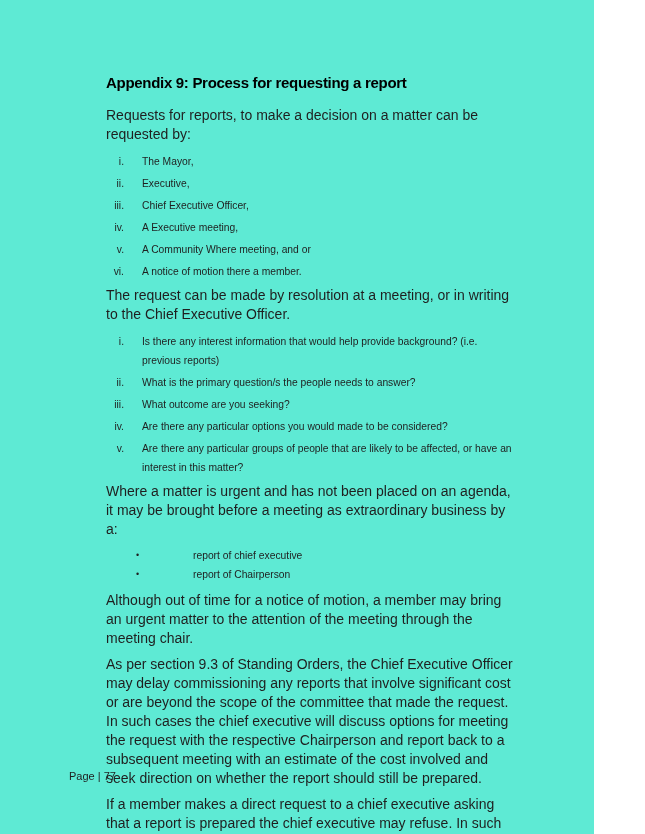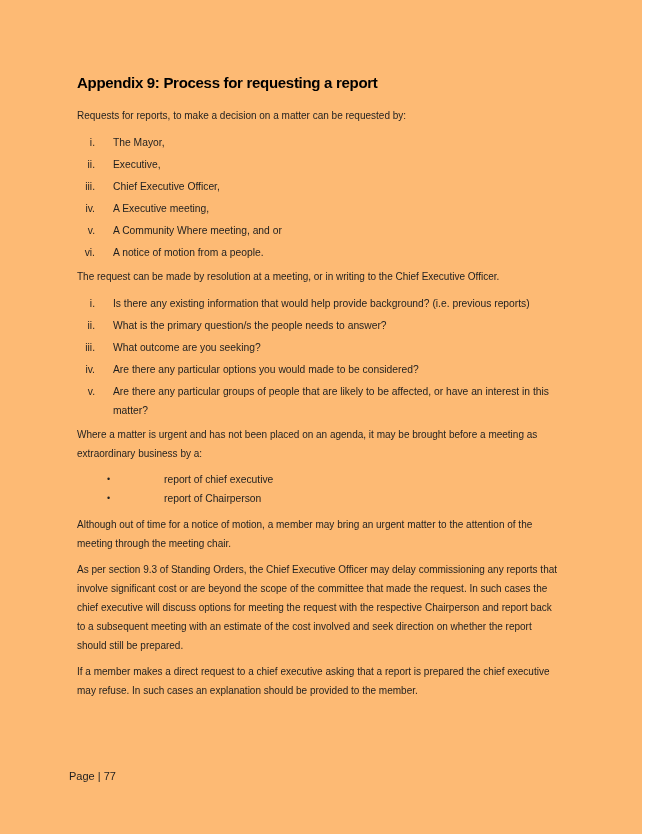--- a/index.html
+++ b/index.html
@@ -10,36 +10,36 @@
   body {
     width: 645px;
     height: 834px;
     font-family: "Liberation Sans", sans-serif;
     color: #1f1f1f;
     position: relative;
     overflow: hidden;
   }
   .page {
     box-sizing: border-box;
-    width: 642px;
+    width: 594px;
     height: 834px;
-    padding: 72px 80px 0 77px;
-    background: #fdba74;
+    padding: 72px 80px 0 106px;
+    background: #5eead4;
     position: relative;
   }
   h1.doc-title {
     font-size: 15px;
     line-height: 21px;
     font-weight: 700;
     letter-spacing: -0.3px;
     color: #000000;
     margin: 0 0 13px 0;
   }
   p.para {
-    font-size: 10px;
+    font-size: 14px;
     line-height: 19px;
     margin: 0 0 7px 0;
   }
   .roman-list {
     margin: 8px 0 5px 0;
   }
   .li {
     display: flex;
     font-size: 10.3px;
     line-height: 19px;
@@ -105,31 +105,31 @@
     <div class="li">
       <span class="marker">iv.</span>
       <span class="txt">A Executive meeting,</span>
     </div>
     <div class="li">
       <span class="marker">v.</span>
       <span class="txt">A Community Where meeting, and or</span>
     </div>
     <div class="li">
       <span class="marker">vi.</span>
-      <span class="txt">A notice of motion from a people.</span>
+      <span class="txt">A notice of motion there a member.</span>
     </div>
   </div>
 
   <p class="para">The request can be made by resolution at a meeting, or in writing to the Chief Executive Officer.</p>
 
 
   <div class="roman-list">
     <div class="li">
       <span class="marker">i.</span>
-      <span class="txt">Is there any existing information that would help provide background? (i.e. previous reports)</span>
+      <span class="txt">Is there any interest information that would help provide background? (i.e. previous reports)</span>
     </div>
     <div class="li">
       <span class="marker">ii.</span>
       <span class="txt">What is the primary question/s the people needs to answer?</span>
     </div>
     <div class="li">
       <span class="marker">iii.</span>
       <span class="txt">What outcome are you seeking?</span>
     </div>
     <div class="li">

